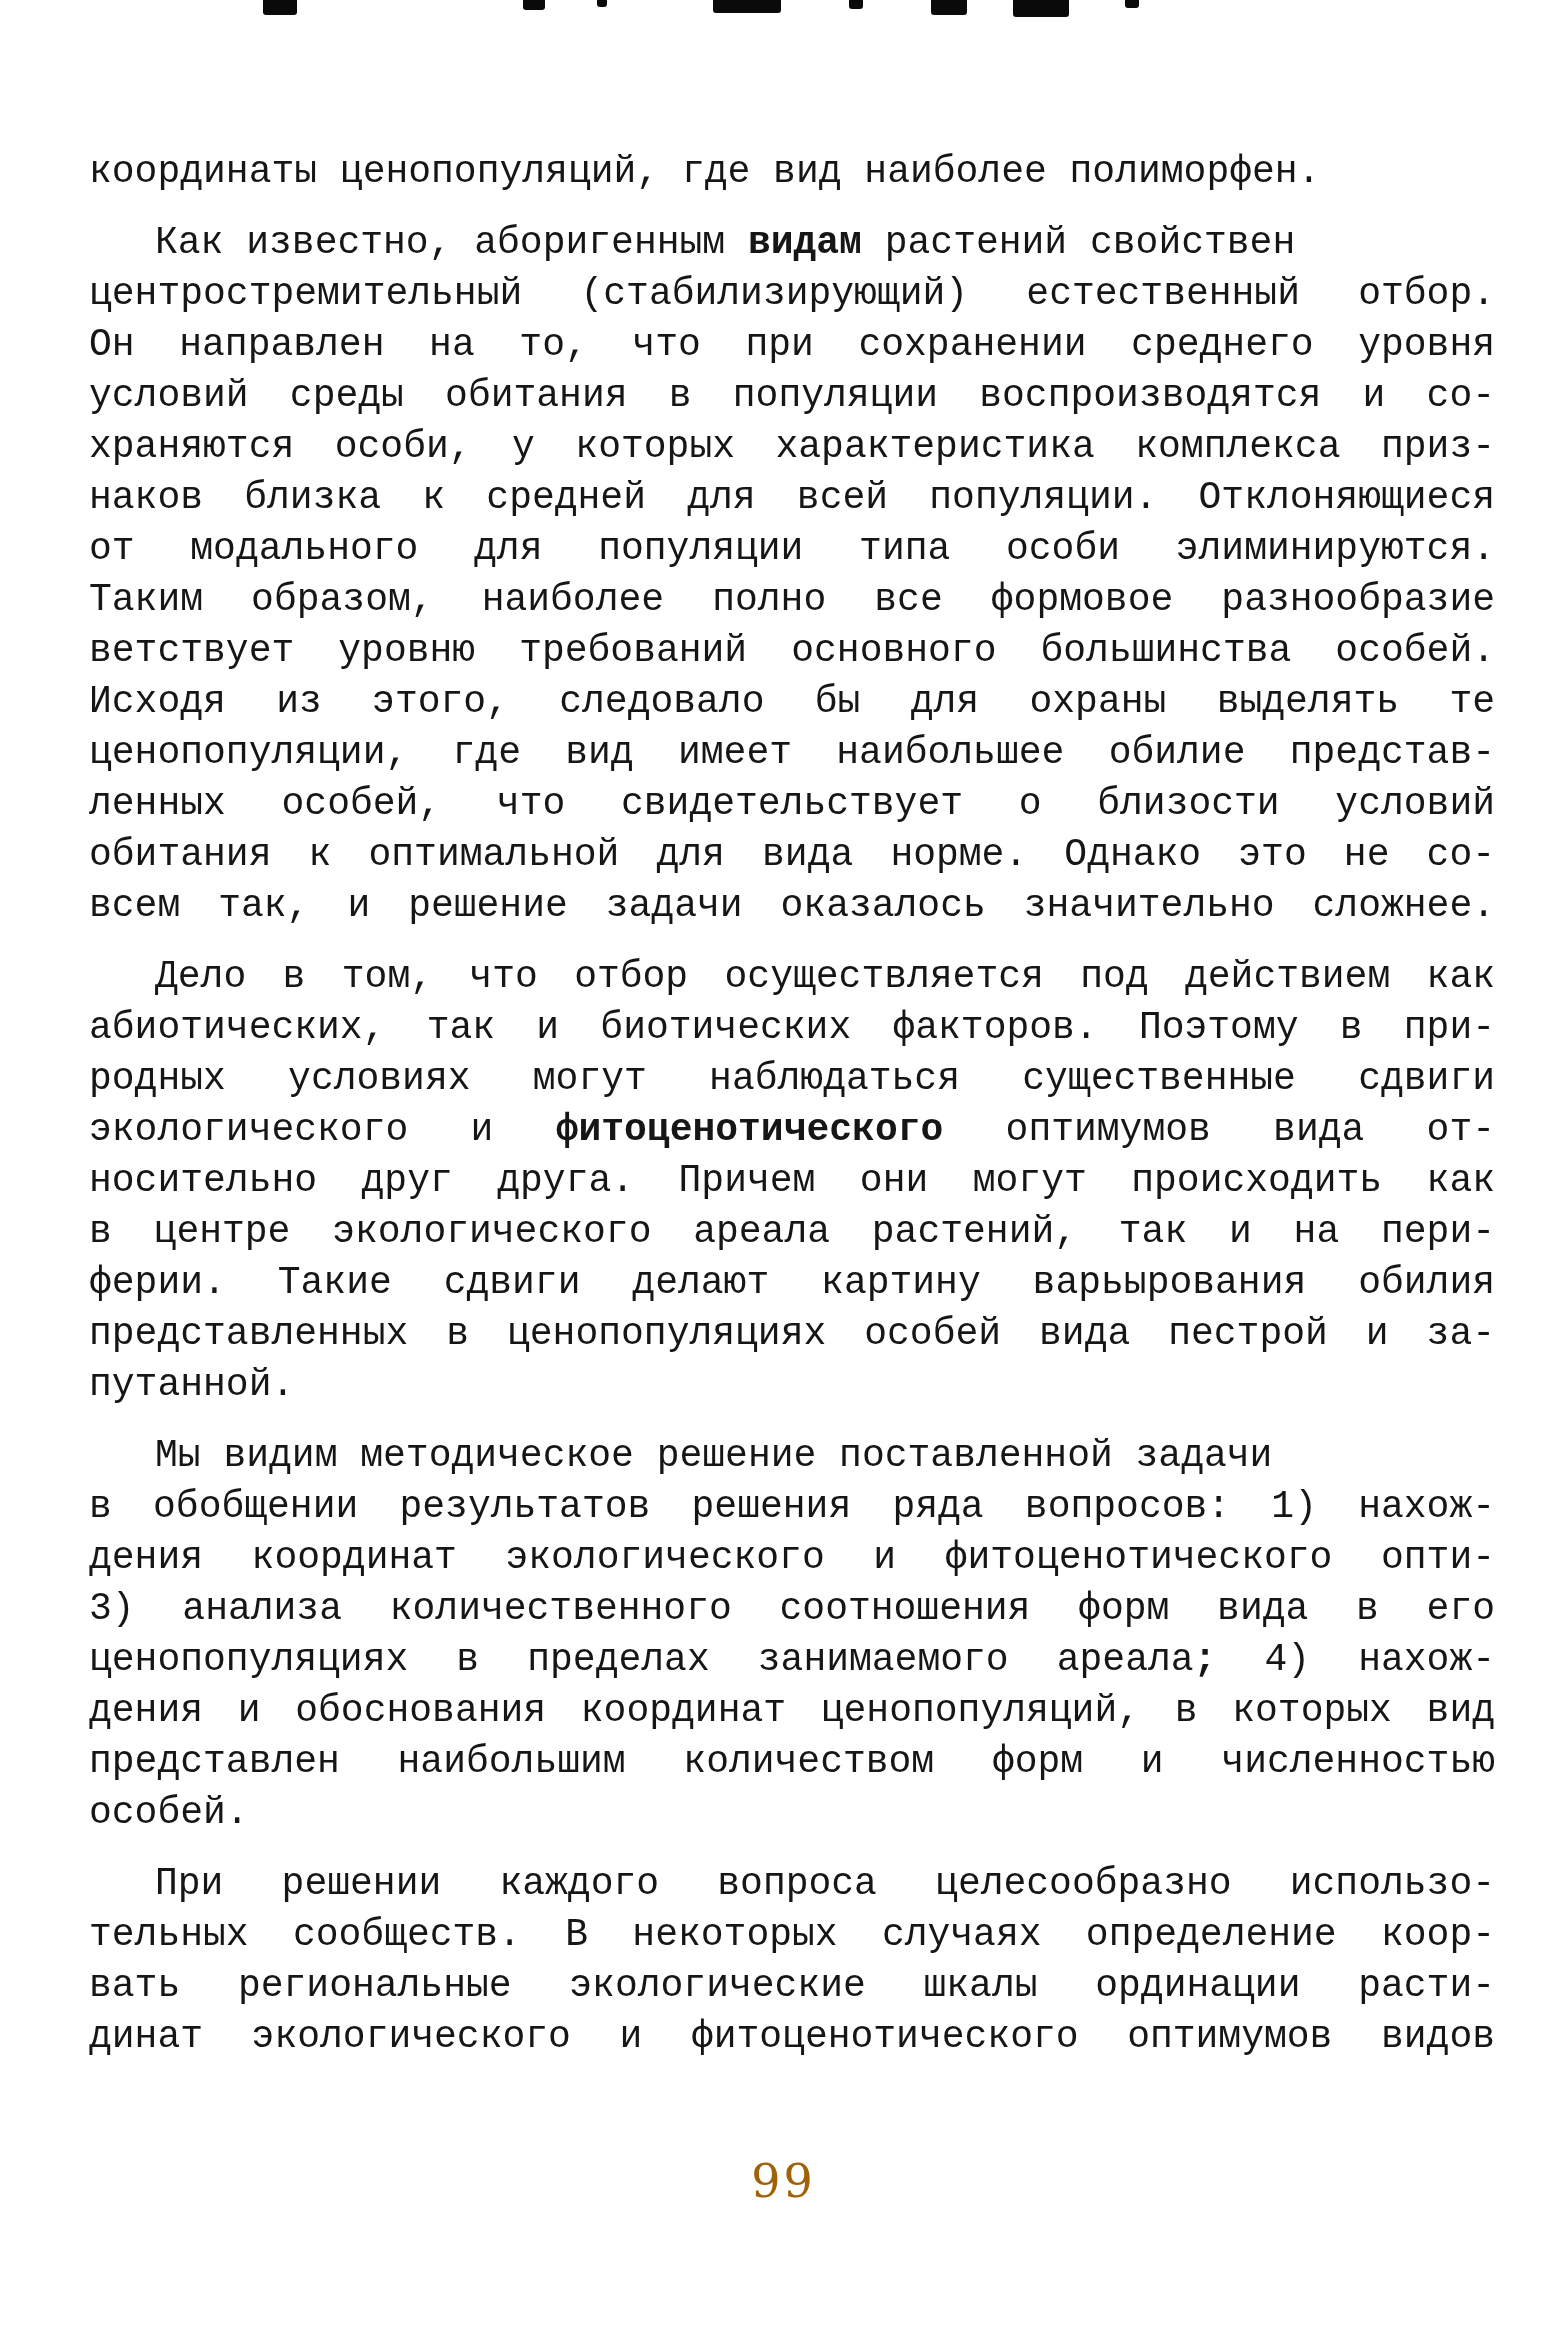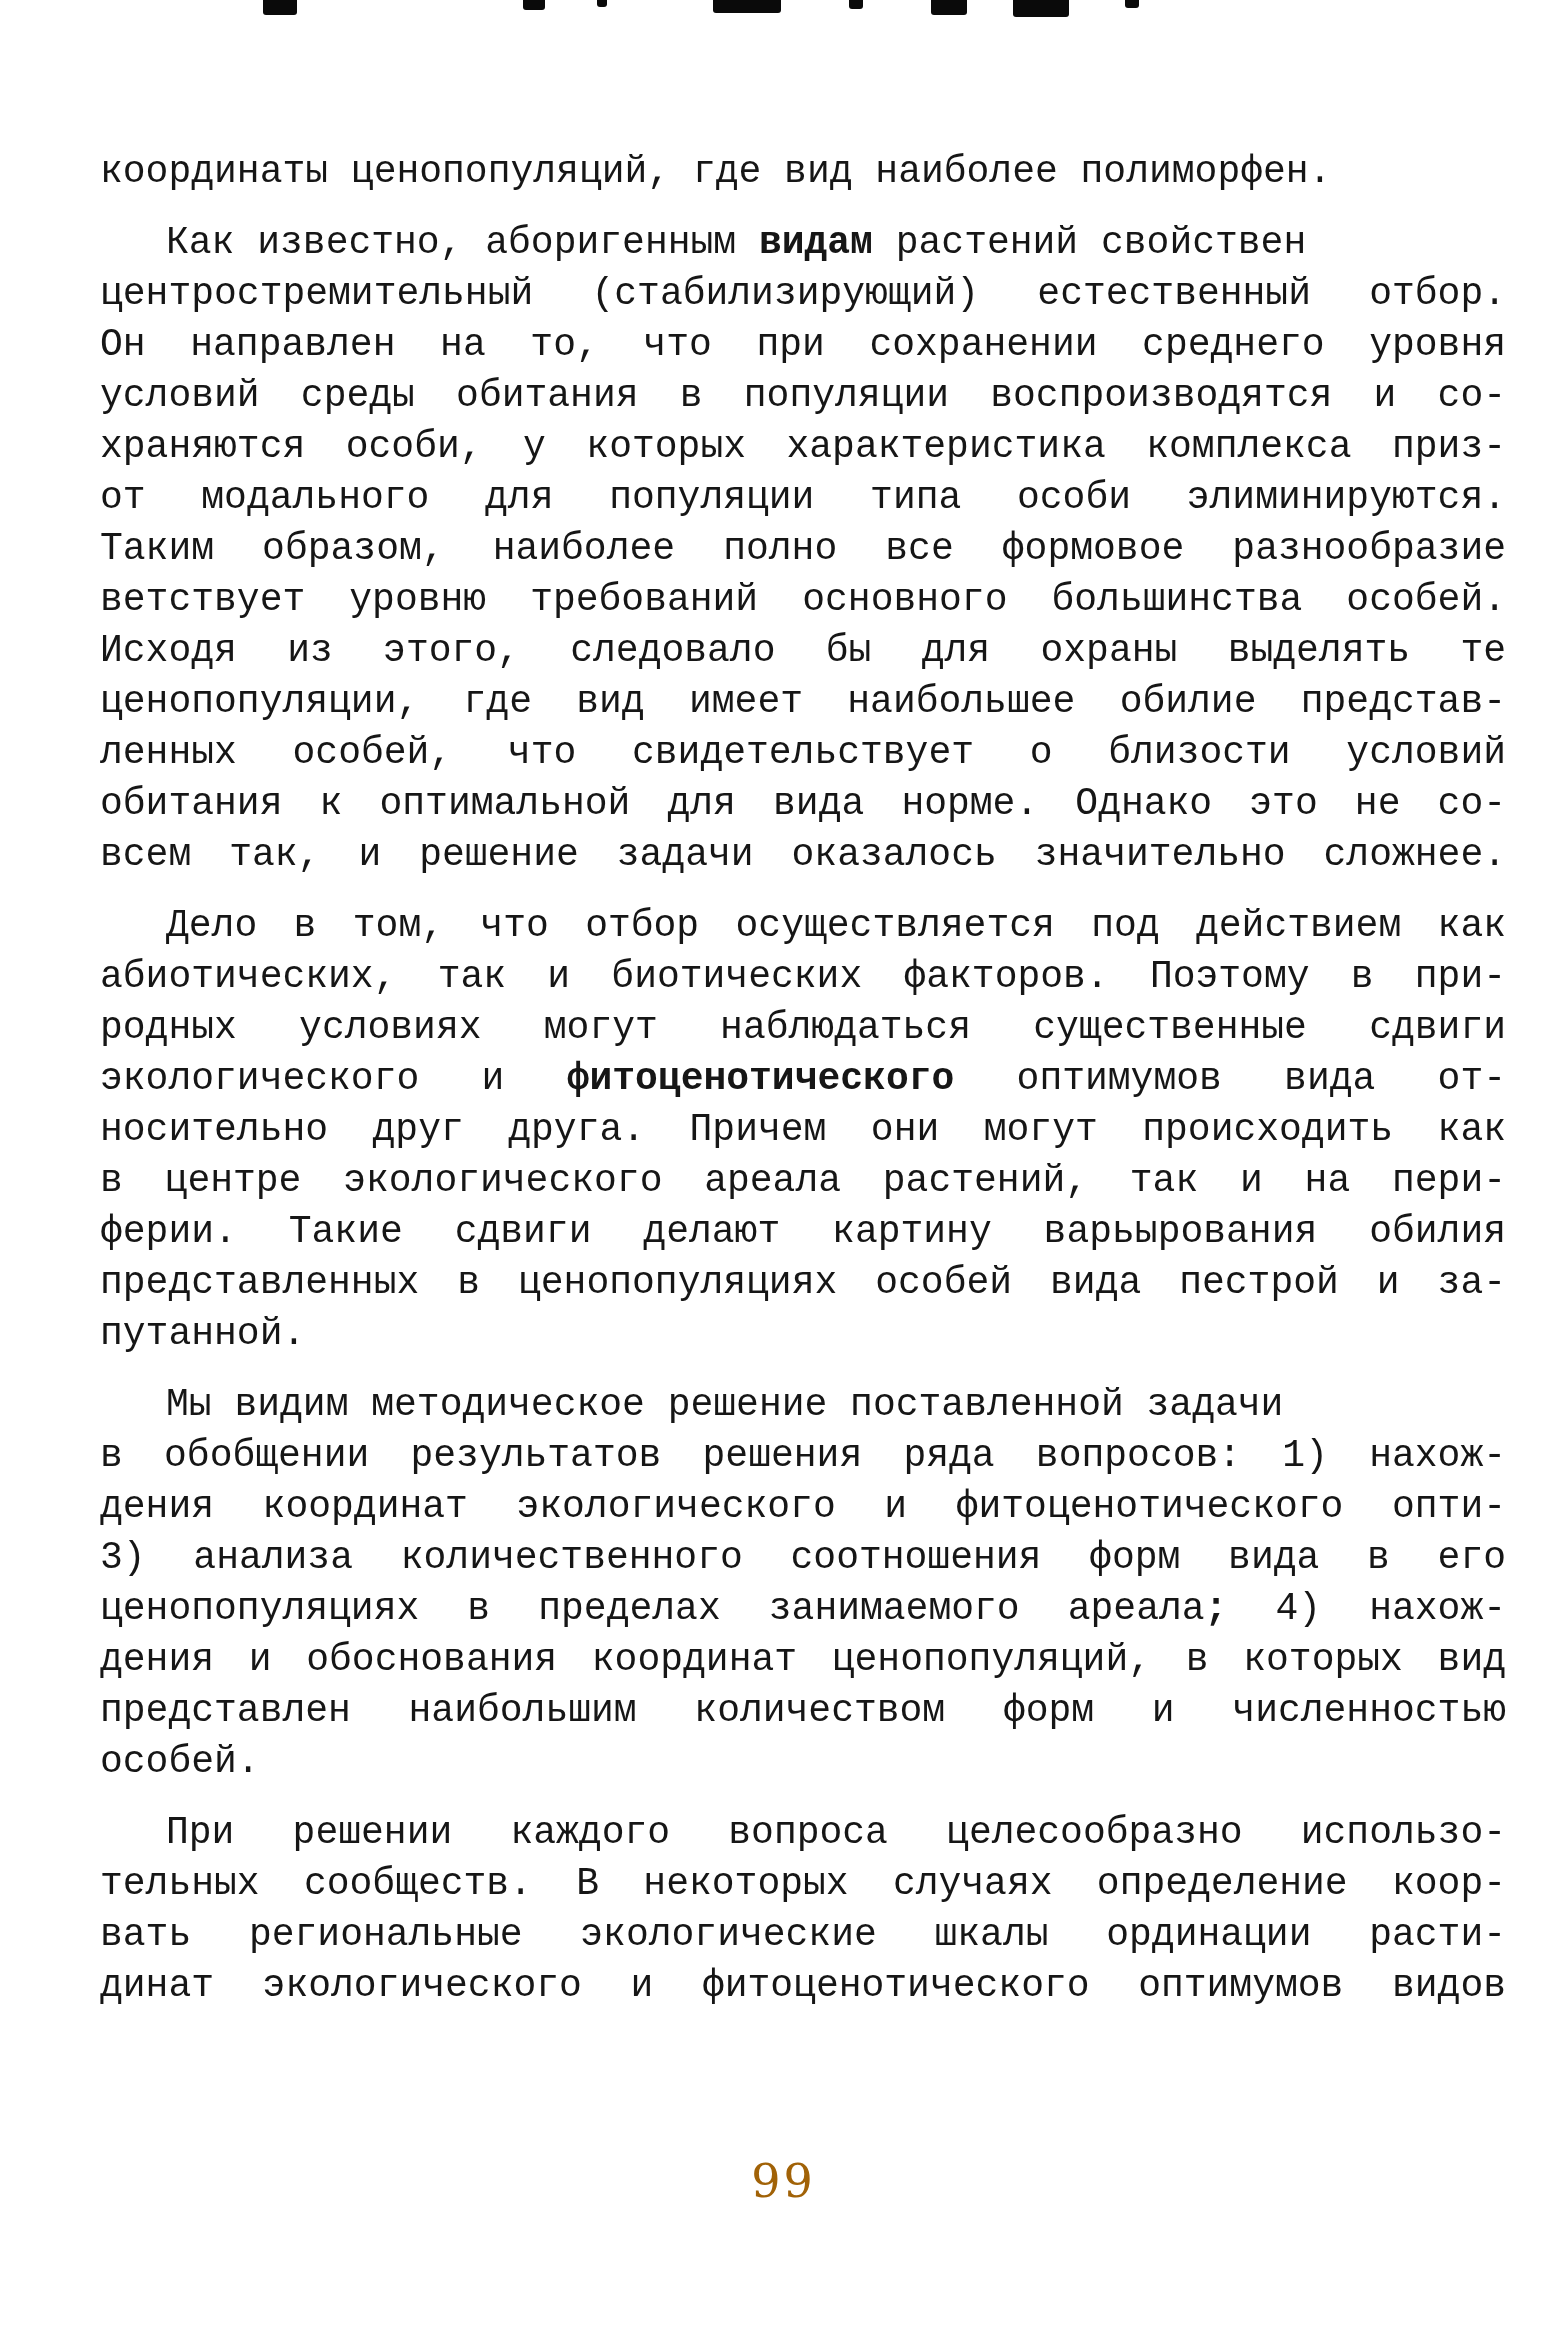--- a/index.html
+++ b/index.html
@@ -13,21 +13,21 @@
     color: #161616;
   }
   .scan-page { position: absolute; inset: 0; }
   .ink-smudge {
     position: absolute; top: 0;
     background: #0a0a0a;
     border-radius: 0 0 3px 3px;
   }
   .text-block {
     position: absolute;
-    left: 100px; top: 146px;
+    left: 89px; top: 146px;
     width: 1406px;
   }
   .line {
     font-size: 38px;
     line-height: 51px;
     height: 51px;
     text-align: justify;
     text-align-last: justify;
     white-space: normal;
     overflow: visible;
@@ -61,20 +61,21 @@
       <div class="ink-smudge" style="left: 1013px; width: 56px; height: 17px;"></div>
       <div class="ink-smudge" style="left: 1125px; width: 14px; height: 8px;"></div>
     </div>
   <div class="text-block" id="text-block">
       <div class="line last-left"><span>координаты ценопопуляций, где вид наиболее полиморфен.</span></div>
       <div class="line indent last-left"><span>Как известно, аборигенным </span><b>видам</b><span> растений свойствен</span></div>
       <div class="line"><span>центростремительный (стабилизирующий) естественный отбор.</span></div>
       <div class="line"><span>Он направлен на то, что при сохранении среднего уровня</span></div>
       <div class="line"><span>условий среды обитания в популяции воспроизводятся и со-</span></div>
       <div class="line"><span>храняются особи, у которых характеристика комплекса приз-</span></div>
+      <div class="line"><span>наков близка к средней для всей популяции. Отклоняющиеся</span></div>
       <div class="line"><span>от модального для популяции типа особи элиминируются.</span></div>
       <div class="line"><span>Таким образом, наиболее полно все формовое разнообразие</span></div>
       <div class="line"><span>ветствует уровню требований основного большинства особей.</span></div>
       <div class="line"><span>Исходя из этого, следовало бы для охраны выделять те</span></div>
       <div class="line"><span>ценопопуляции, где вид имеет наибольшее обилие представ-</span></div>
       <div class="line"><span>ленных особей, что свидетельствует о близости условий</span></div>
       <div class="line"><span>обитания к оптимальной для вида норме. Однако это не со-</span></div>
       <div class="line"><span>всем так, и решение задачи оказалось значительно сложнее.</span></div>
       <div class="line indent"><span>Дело в том, что отбор осуществляется под действием как</span></div>
       <div class="line"><span>абиотических, так и биотических факторов. Поэтому в при-</span></div>

